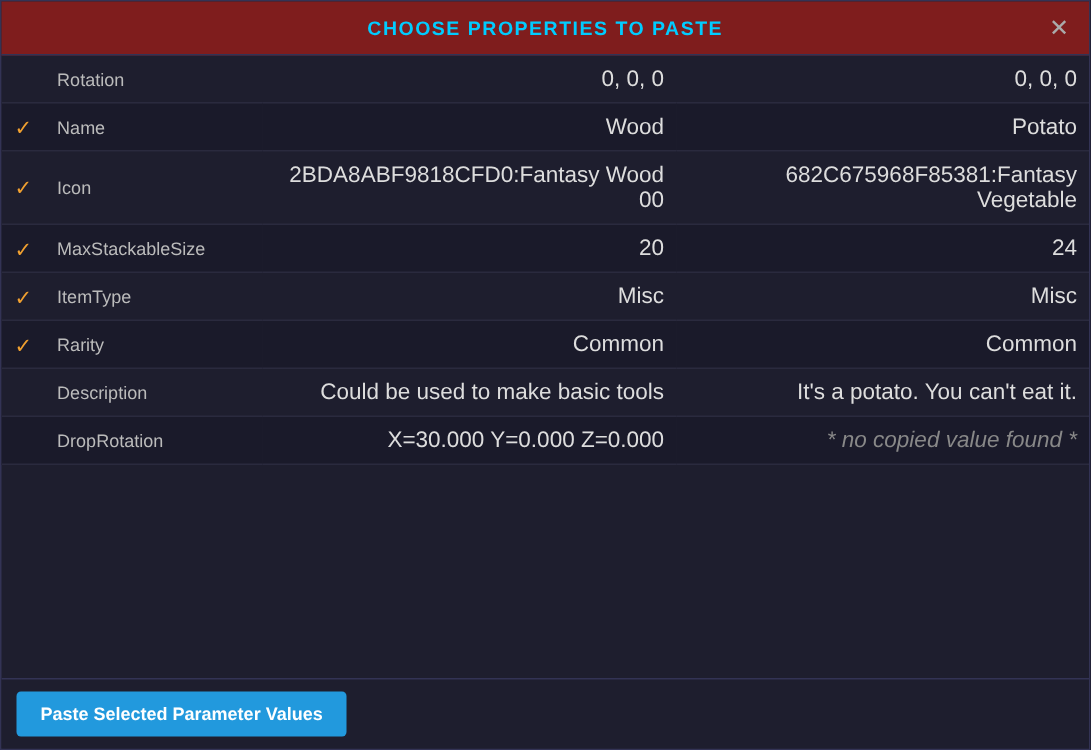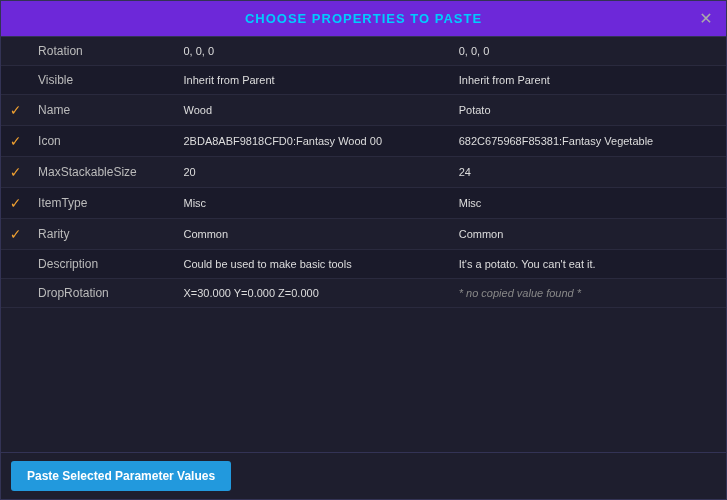--- a/index.html
+++ b/index.html
@@ -14,21 +14,21 @@
     }
     .window {
       width: 727px;
       height: 500px;
       background: #1e1e2e;
       display: flex;
       flex-direction: column;
       border: 1px solid #333355;
     }
     .title-bar {
-      background: #6d28d9;
+      background: #7f1d1d;
       padding: 10px 24px;
       display: flex;
       align-items: center;
       justify-content: center;
       position: relative;
       border-bottom: 1px solid #333355;
       min-height: 36px;
     }
     .title-text {
       color: #00ccff;
@@ -90,22 +90,22 @@
       text-align: center;
     }
     td.prop-col {
       width: 140px;
       color: #bbbbbb;
       text-align: left;
     }
     td.val-col {
       width: 265px;
       color: #dddddd;
-      text-align: left;
-      font-size: 11px;
+      text-align: right;
+      font-size: 15px;
     }
     td.val-col.no-value {
       color: #888888;
       font-style: italic;
     }
     .checkbox-icon {
       color: #f0a030;
       font-size: 14px;
     }
     .footer {
@@ -135,26 +135,20 @@
     <button class="close-btn">✕</button>
   </div>
   <div class="table-container">
     <table>
       <tbody id="table-body">
       <tr>
             <td class="checkbox-col"></td>
             <td class="prop-col">Rotation</td>
             <td class="val-col">0, 0, 0</td>
             <td class="val-col">0, 0, 0</td>
-          </tr>
-          <tr>
-            <td class="checkbox-col"></td>
-            <td class="prop-col">Visible</td>
-            <td class="val-col">Inherit from Parent</td>
-            <td class="val-col">Inherit from Parent</td>
           </tr>
           <tr>
             <td class="checkbox-col"><span class="checkbox-icon">✓</span></td>
             <td class="prop-col">Name</td>
             <td class="val-col">Wood</td>
             <td class="val-col">Potato</td>
           </tr>
           <tr>
             <td class="checkbox-col"><span class="checkbox-icon">✓</span></td>
             <td class="prop-col">Icon</td>

